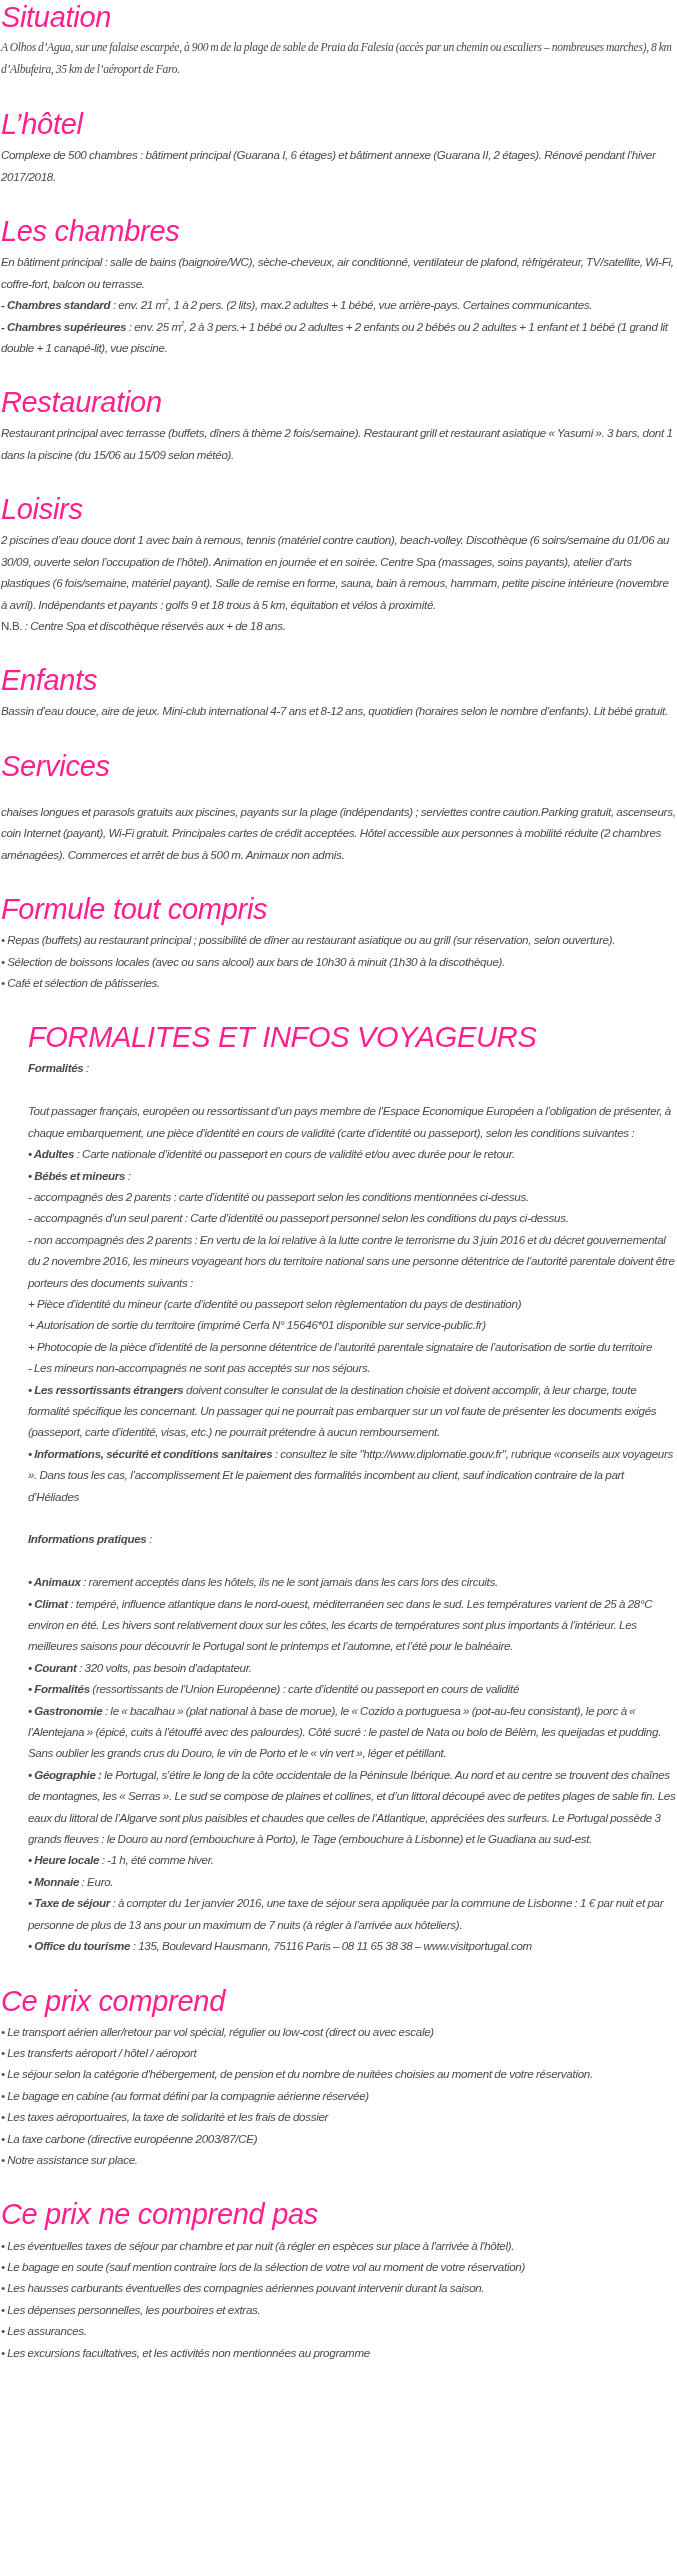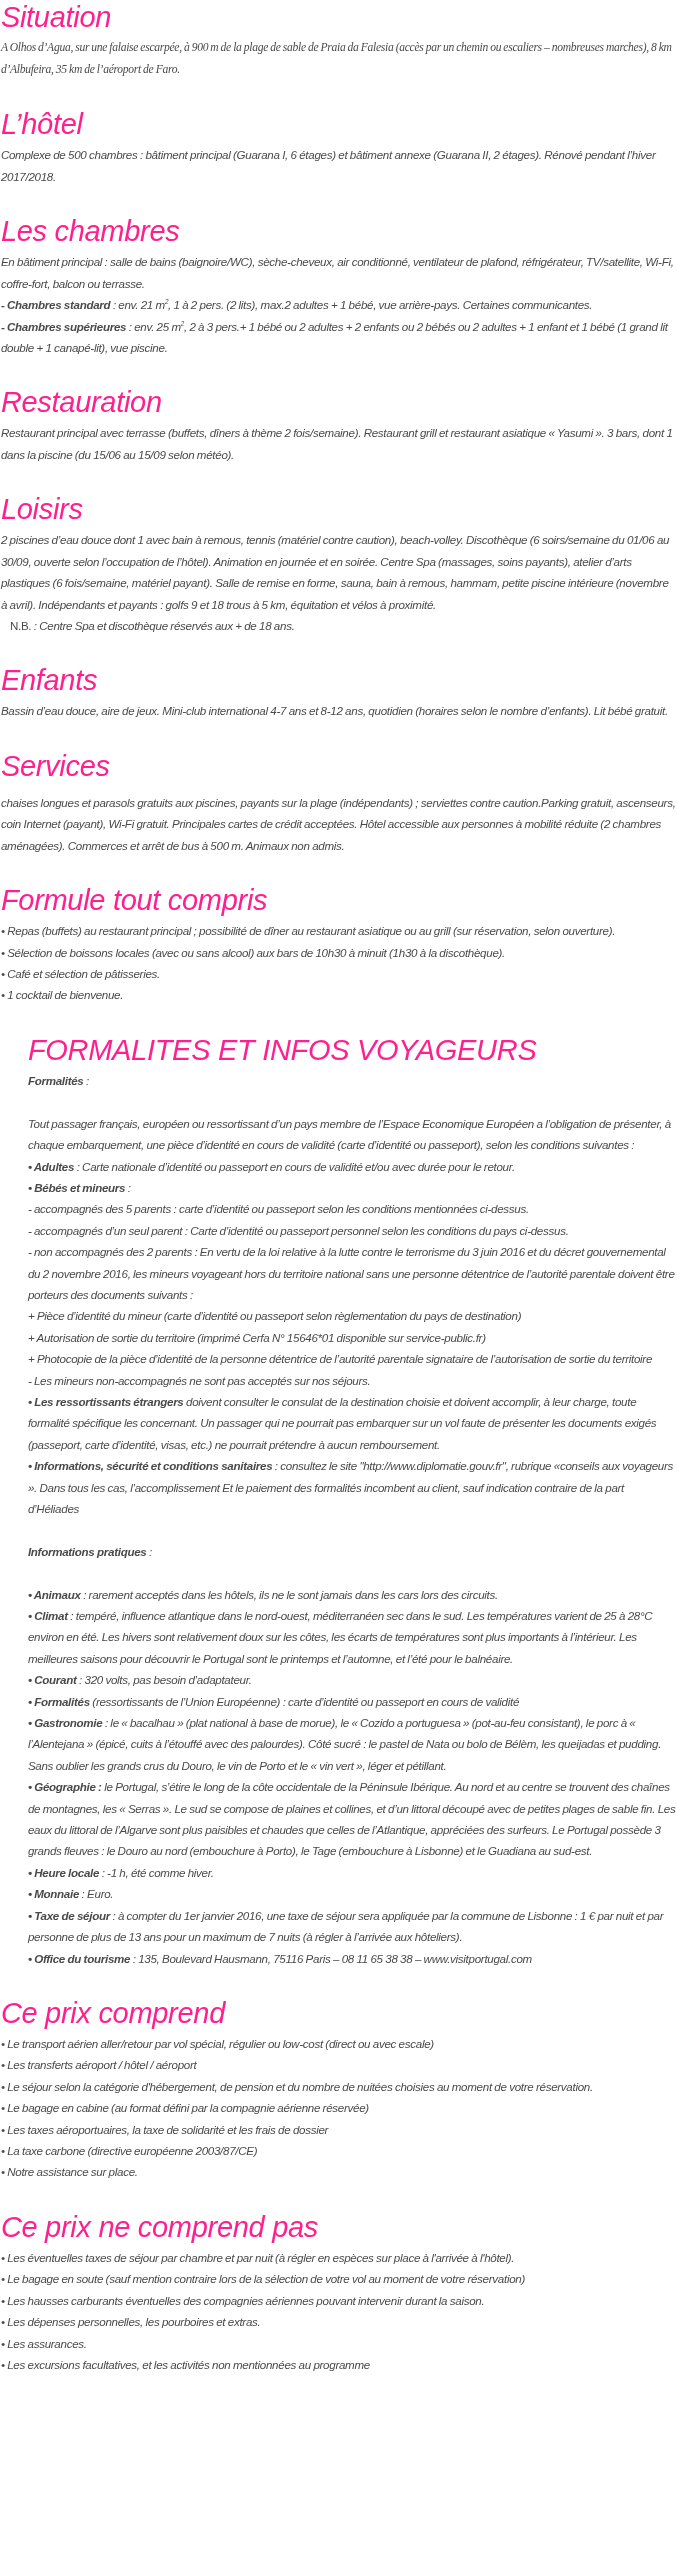--- a/index.html
+++ b/index.html
@@ -65,57 +65,56 @@
     <h2 class="sec-title">Restauration</h2>
     <div class="body" style="margin-top:7.1px;">
       <p>Restaurant principal avec terrasse (buffets, dîners à thème 2 fois/semaine). Restaurant grill et restaurant asiatique « Yasumi ». 3 bars, dont 1 dans la piscine (du 15/06 au 15/09 selon météo).</p>
     </div>
   </section>
 
   <section class="section" style="margin-top:32px;">
     <h2 class="sec-title">Loisirs</h2>
     <div class="body" style="margin-top:7.1px;">
       <p>2 piscines d’eau douce dont 1 avec bain à remous, tennis (matériel contre caution), beach-volley. Discothèque (6 soirs/semaine du 01/06 au 30/09, ouverte selon l’occupation de l’hôtel). Animation en journée et en soirée. Centre Spa (massages, soins payants), atelier d’arts plastiques (6 fois/semaine, matériel payant). Salle de remise en forme, sauna, bain à remous, hammam, petite piscine intérieure (novembre  à avril). Indépendants et payants : golfs 9 et 18 trous à 5 km, équitation et vélos à proximité.</p>
-      <p><span style="font-style:normal;padding-left:9px;">N.B.</span><span> : Centre Spa et discothèque réservés aux + de 18 ans.</span></p>
+      <p><span style="font-style:normal;">N.B.</span><span> : Centre Spa et discothèque réservés aux + de 18 ans.</span></p>
     </div>
   </section>
 
   <section class="section" style="margin-top:32px;">
     <h2 class="sec-title">Enfants</h2>
     <div class="body" style="margin-top:7.1px;">
       <p>Bassin d’eau douce, aire de jeux. Mini-club international 4-7 ans et 8-12 ans, quotidien (horaires selon le nombre d’enfants). Lit bébé gratuit.</p>
     </div>
   </section>
 
   <section class="section" style="margin-top:32px;">
     <h2 class="sec-title">Services</h2>
-    <div class="body" style="margin-top:13px;font-style:italic;">
+    <div class="body" style="margin-top:22px;font-style:italic;">
       <p>chaises longues et parasols gratuits aux piscines, payants sur la plage (indépendants) ; serviettes contre caution.Parking gratuit, ascenseurs, coin Internet (payant), Wi-Fi gratuit. Principales cartes de crédit acceptées. Hôtel accessible aux personnes à mobilité réduite (2 chambres aménagées). Commerces et arrêt de bus à 500 m. Animaux non admis.</p>
     </div>
   </section>
 
   <section class="section" style="margin-top:32px;">
     <h2 class="sec-title">Formule tout compris</h2>
     <div class="body" style="margin-top:7.1px;">
       <p>• Repas (buffets) au restaurant principal ; possibilité de dîner au restaurant asiatique ou au grill (sur réservation, selon ouverture).</p>
       <p>• Sélection de boissons locales (avec ou sans alcool) aux bars de 10h30 à minuit (1h30 à la discothèque).</p>
       <p>• Café et sélection de pâtisseries.</p>
-      <p>• 1 cocktail de bienvenue.</p>
     </div>
   </section>
 
   <section class="section" style="margin-top:32px;padding-left:27px;">
     <h2 class="sec-title">FORMALITES ET INFOS VOYAGEURS</h2>
     <div class="body" style="margin-top:7.1px;">
       <p><b>Formalités</b><span> :</span></p>
       <div class="spacer"></div>
       <p>Tout passager français, européen ou ressortissant d’un pays membre de l’Espace Economique Européen a l’obligation de présenter, à chaque embarquement, une pièce d’identité en cours de validité (carte d’identité ou passeport), selon les conditions suivantes :</p>
       <p><b>• Adultes</b><span> : Carte nationale d’identité ou passeport en cours de validité et/ou avec durée pour le retour.</span></p>
       <p><b>• Bébés et mineurs</b><span> :</span></p>
-      <p>- accompagnés des 5 parents : carte d’identité ou passeport selon les conditions mentionnées ci-dessus.</p>
+      <p>- accompagnés des 2 parents : carte d’identité ou passeport selon les conditions mentionnées ci-dessus.</p>
       <p>- accompagnés d’un seul parent : Carte d’identité ou passeport personnel selon les conditions du pays ci-dessus.</p>
       <p>- non accompagnés des 2 parents : En vertu de la loi relative à la lutte contre le terrorisme du 3 juin 2016 et du décret gouvernemental du 2 novembre 2016, les mineurs voyageant hors du territoire national sans une personne détentrice de l’autorité parentale doivent être porteurs des documents suivants :</p>
       <p>+ Pièce d’identité du mineur (carte d’identité ou passeport selon règlementation du pays de destination)</p>
       <p>+ Autorisation de sortie du territoire (imprimé Cerfa N° 15646*01 disponible sur service-public.fr)</p>
       <p>+ Photocopie de la pièce d’identité de la personne détentrice de l’autorité parentale signataire de l’autorisation de sortie du territoire</p>
       <p>- Les mineurs non-accompagnés ne sont pas acceptés sur nos séjours.</p>
       <p><b>• Les ressortissants étrangers</b><span> doivent consulter le consulat de la destination choisie et doivent accomplir, à leur charge, toute formalité spécifique les concernant. Un passager qui ne pourrait pas embarquer sur un vol faute de présenter les documents exigés (passeport, carte d’identité, visas, etc.) ne pourrait prétendre à aucun remboursement.</span></p>
       <p><b>• Informations, sécurité et conditions sanitaires</b><span> : consultez le site "http://www.diplomatie.gouv.fr", rubrique «conseils aux voyageurs ». Dans tous les cas, l’accomplissement Et le paiement des formalités incombent au client, sauf indication contraire de la part d’Héliades</span></p>
       <div class="spacer"></div>
       <p><b>Informations pratiques</b><span> :</span></p>

